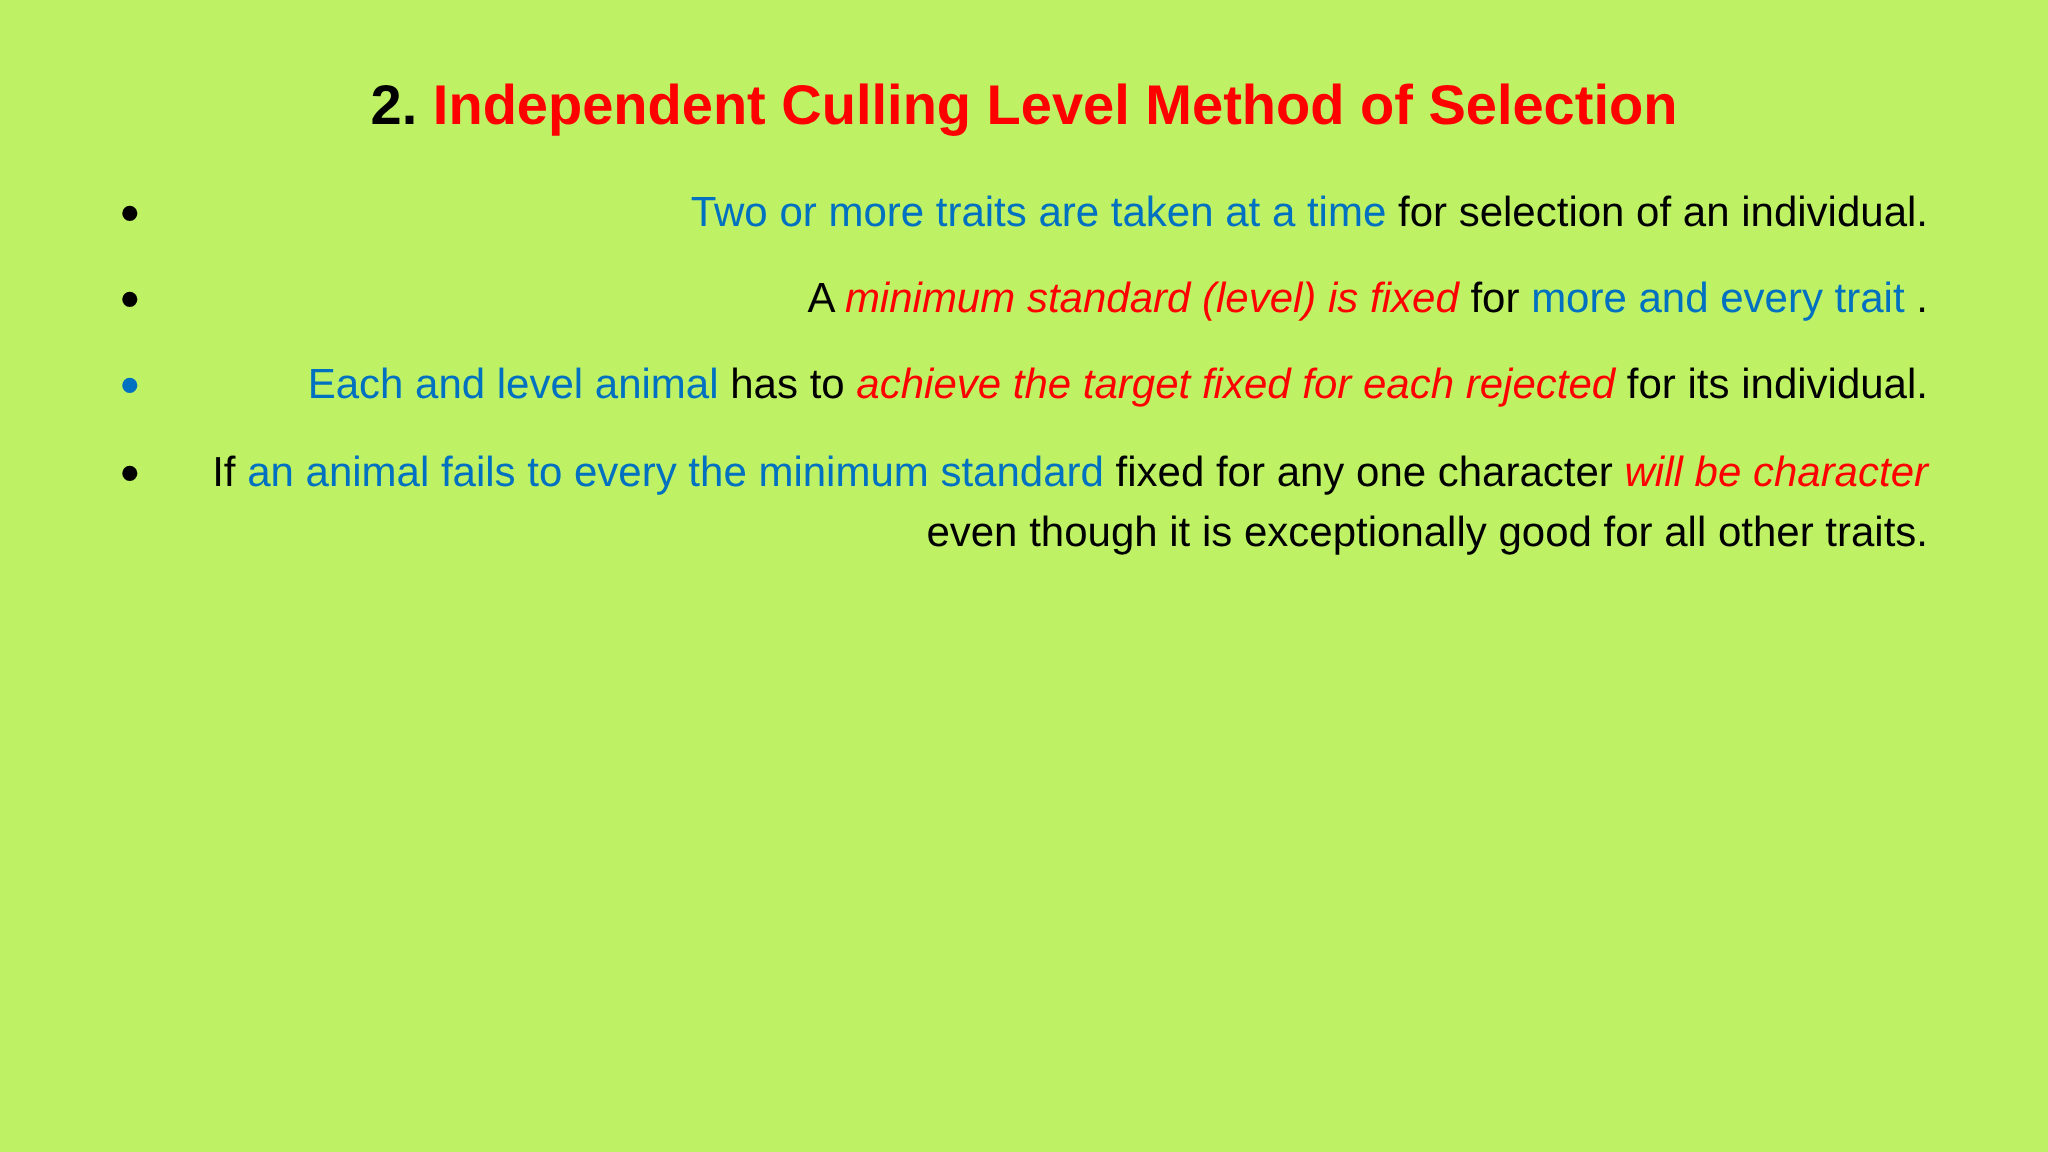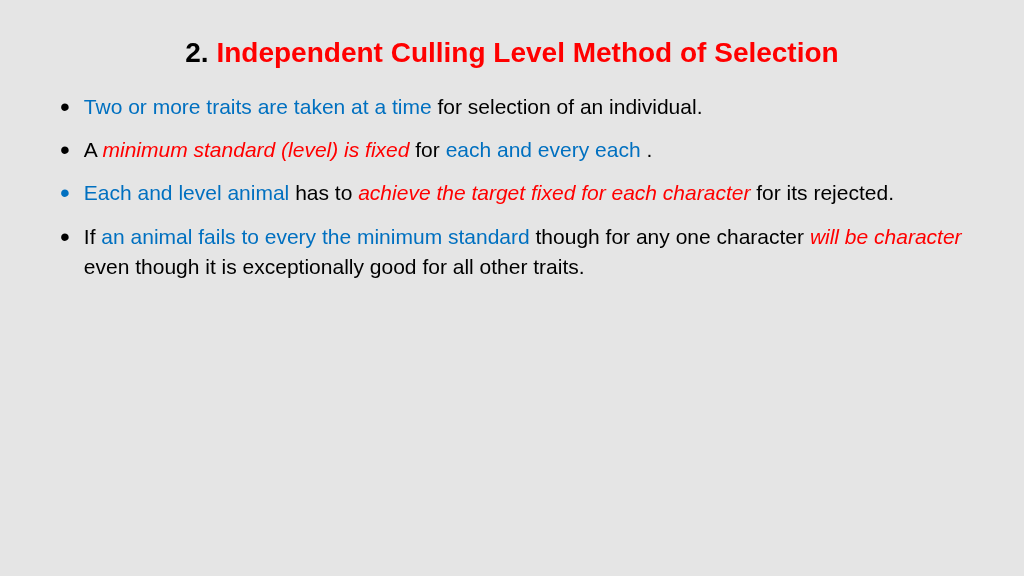--- a/index.html
+++ b/index.html
@@ -15,21 +15,21 @@
       font-family: 'Comic Sans MS', 'Chalkboard SE', cursive, sans-serif;
       display: flex;
       align-items: center;
       justify-content: center;
       overflow: hidden;
     }
 
     .slide {
       width: 1024px;
       height: 576px;
-      background: #e5e5e5;
+      background: #bef264;
       padding: 36px 60px 36px 60px;
       display: flex;
       flex-direction: column;
       justify-content: flex-start;
     }
 
     .title {
       text-align: center;
       font-size: 28px;
       font-weight: bold;
@@ -68,20 +68,21 @@
       font-size: 28px;
       margin-right: 14px;
       margin-top: -3px;
       flex-shrink: 0;
       line-height: 1.3;
     }
 
     .bullet-content {
       flex: 1;
       color: #000000;
+      text-align: right;
     }
 
     .red {
       color: #ff0000;
       font-style: italic;
     }
 
     .blue {
       color: #0070c0;
     }
@@ -112,40 +113,40 @@
         <span class="black"> for selection of an individual.</span>
       </span>
     </li>
 
     <li class="bullet-item">
       <span class="bullet-dot black">•</span>
       <span class="bullet-content">
         <span class="black">A </span>
         <span class="red">minimum standard (level) is fixed</span>
         <span class="black"> for </span>
-        <span class="blue">each and every each</span>
+        <span class="blue">more and every trait</span>
         <span class="black">.</span>
       </span>
     </li>
 
     <li class="bullet-item item3">
       <span class="bullet-dot blue">•</span>
       <span class="bullet-content">
         <span class="blue">Each and level animal</span>
         <span class="black"> has to </span>
-        <span class="red">achieve the target fixed for each character</span>
-        <span class="black"> for its rejected.</span>
+        <span class="red">achieve the target fixed for each rejected</span>
+        <span class="black"> for its individual.</span>
       </span>
     </li>
 
     <li class="bullet-item">
       <span class="bullet-dot black">•</span>
       <span class="bullet-content">
         <span class="black">If </span>
         <span class="blue">an animal fails to every the minimum standard</span>
-        <span class="black"> though for any one character </span>
+        <span class="black"> fixed for any one character </span>
         <span class="red">will be character</span>
         <span class="black"> even though it is exceptionally good for all other traits.</span>
       </span>
     </li>
 
   </ul>
 </div>
 
 </body></html>

